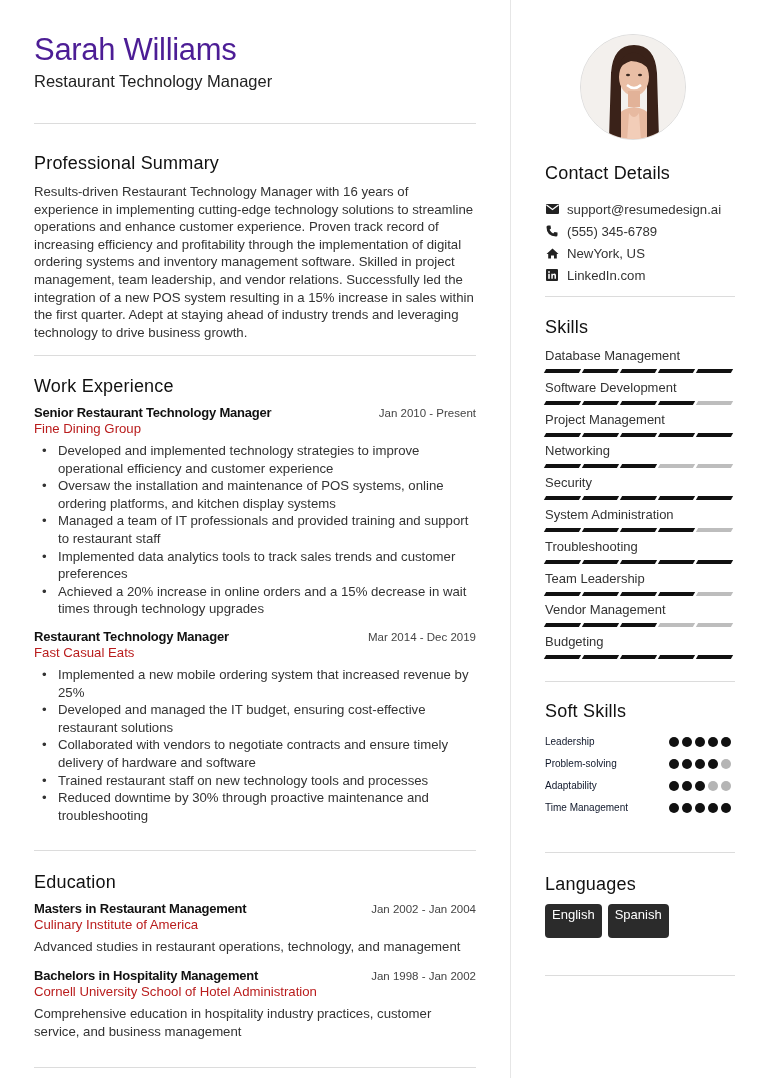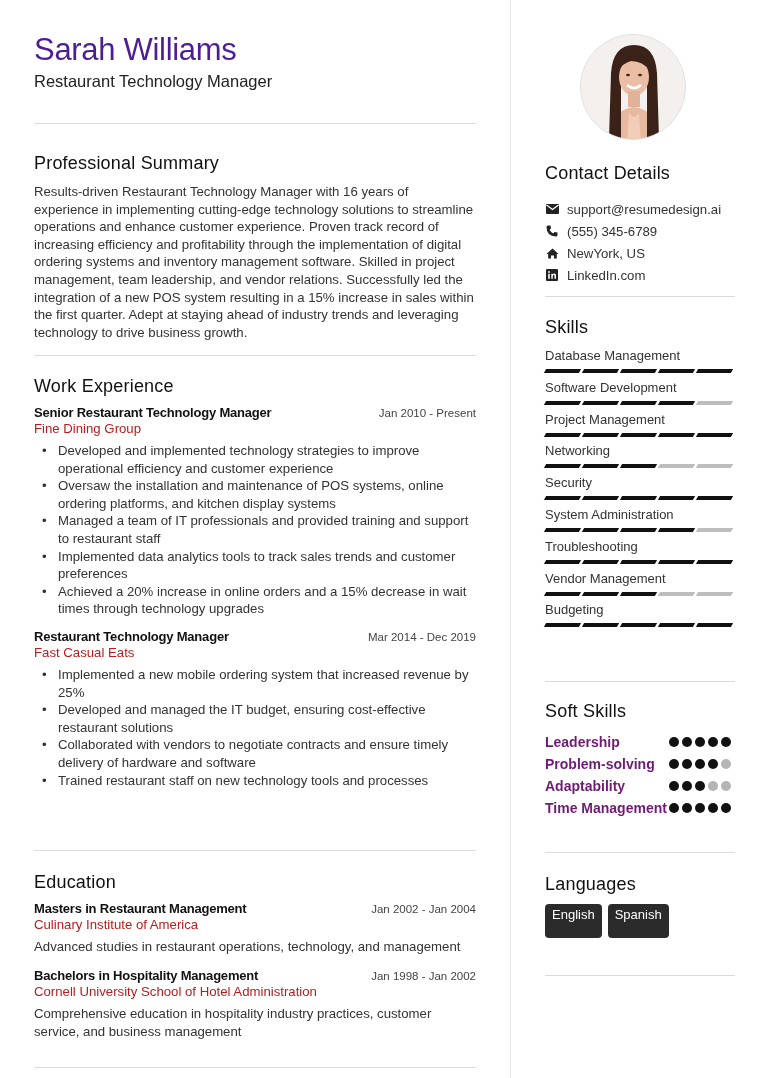--- a/index.html
+++ b/index.html
@@ -35,21 +35,21 @@
   .contact-item .ic { width: 14px; height: 14px; margin-right: 8px; display: inline-flex; align-items: center; justify-content: center; }
 
   .skills { position: absolute; left: 0; top: 348px; width: 190px; }
   .skill { height: 31.8px; }
   .skill-label { font-size: 13px; color: #333; line-height: 16px; }
   .bars { display: flex; gap: 3px; margin-top: 5px; }
   .bar { width: 35px; height: 4px; transform: skewX(-30deg); background: #111; }
   .bar.off { background: #bdbdbd; }
 
   .soft { position: absolute; left: 0; top: 731px; width: 190px; }
-  .soft-row { display: flex; font-size: 14px; color: #701a75; line-height: 22px; font-weight: bold; }
+  .soft-row { display: flex; font-size: 10px; color: #0f172a; line-height: 22px; }
   .soft-label { width: 124px; }
   .dots { display: flex; gap: 3px; align-items: center; }
   .dot { width: 10px; height: 10px; border-radius: 50%; background: #111; }
   .dot.off { background: #b5b5b5; }
 
   .langs { position: absolute; left: 0; top: 904px; display: flex; gap: 6px; }
   .lang { background: #2b2b2b; color: #ffffff; font-size: 13px; padding: 3px 7px 16px; border-radius: 4px; font-weight: 500; }
 </style>
 </head>
 <body>
@@ -87,20 +87,21 @@
       <div class="job-head">
         <span class="job-title">Restaurant Technology Manager</span>
         <span class="job-date">Mar 2014 - Dec 2019</span>
       </div>
       <div class="job-company">Fast Casual Eats</div>
       <ul class="bullets">
         <li>Implemented a new mobile ordering system that increased revenue by 25%</li>
         <li>Developed and managed the IT budget, ensuring cost-effective restaurant solutions</li>
         <li>Collaborated with vendors to negotiate contracts and ensure timely delivery of hardware and software</li>
         <li>Trained restaurant staff on new technology tools and processes</li>
+        <li>Reduced downtime by 30% through proactive maintenance and troubleshooting</li>
       </ul>
     </div>
 
     <div class="hr" style="top:850px;width:442px;"></div>
 
     <div class="sec-title" style="top:872px;">Education</div>
 
     <div class="job" style="top:901px;">
       <div class="job-head">
         <span class="job-title">Masters in Restaurant Management</span>
@@ -245,20 +246,30 @@
           <div class="skill-label">Troubleshooting</div>
           <div class="bars">
             <div class="bar"></div>
             <div class="bar"></div>
             <div class="bar"></div>
             <div class="bar"></div>
             <div class="bar"></div>
           </div>
         </div>
         <div class="skill">
+          <div class="skill-label">Team Leadership</div>
+          <div class="bars">
+            <div class="bar"></div>
+            <div class="bar"></div>
+            <div class="bar"></div>
+            <div class="bar"></div>
+            <div class="bar off"></div>
+          </div>
+        </div>
+        <div class="skill">
           <div class="skill-label">Vendor Management</div>
           <div class="bars">
             <div class="bar"></div>
             <div class="bar"></div>
             <div class="bar"></div>
             <div class="bar off"></div>
             <div class="bar off"></div>
           </div>
         </div>
         <div class="skill">

